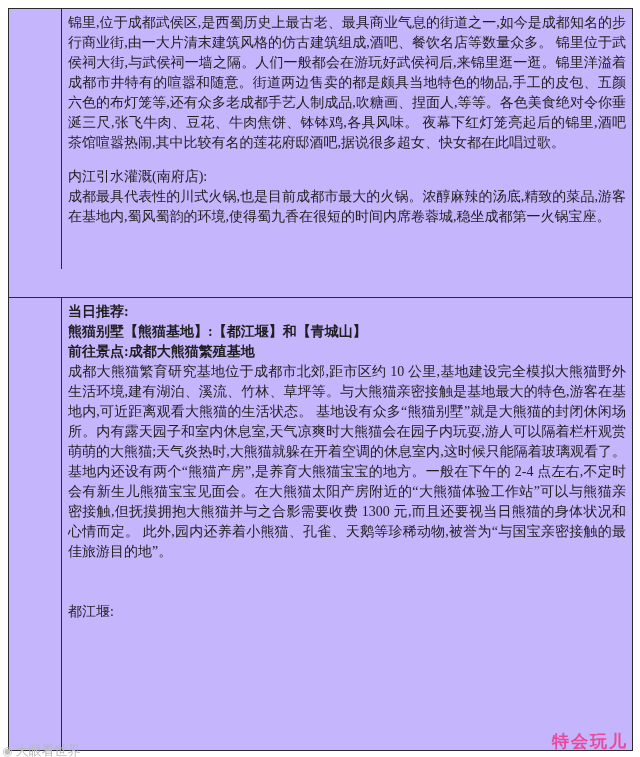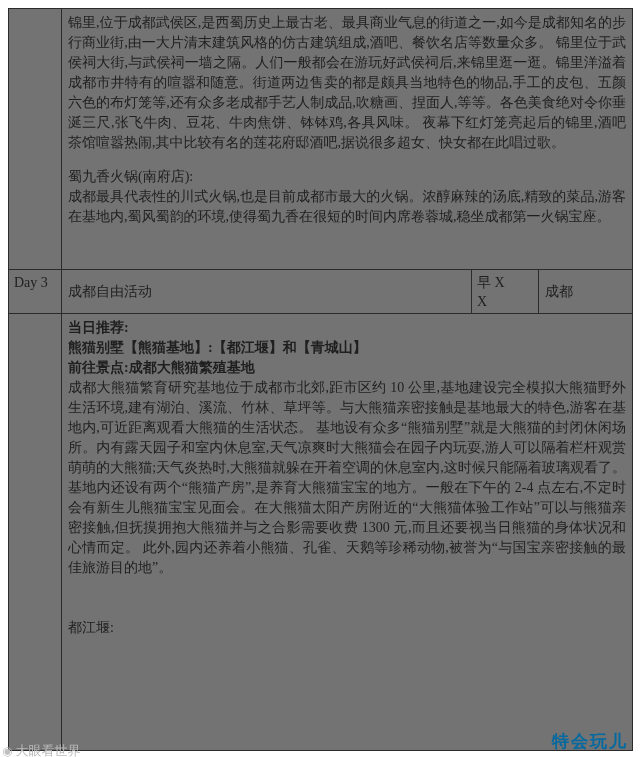--- a/index.html
+++ b/index.html
@@ -10,30 +10,30 @@
     color:#1f1f1f;
     position:relative;
     overflow:hidden;
   }
   .sheet {
     position:absolute;
     left:8px; top:8px;
     width:625px; height:743px;
     border:1px solid #2b2b2b;
     display:flex; flex-direction:column;
-    background:#737373;
+    background:#c4b5fd;
   }
   .trow { display:flex; width:100%; }
   .trow + .trow { border-top:1px solid #2b2b2b; }
   .cell { overflow:hidden; }
   .cell + .cell { border-left:1px solid #2b2b2b; }
   .left-col { width:52px; flex:none; }
   .row1 { height:260px; flex:none; }
   .row2 { height:44px; flex:none; }
-  .row3 { flex:1; }
+  .row3 { flex:1;margin-top:28px; }
   .content-col {
     flex:1;
     padding:4px 6px;
     font-size:14px;
     line-height:20px;
     text-align:justify;
     overflow:hidden;
   }
   .content-col p { margin:0; }
   .gap-1 { margin-top:14px !important; }
@@ -56,54 +56,40 @@
   .wm-left {
     position:absolute; left:2px; bottom:-2px;
     color:#b8b8b8; font-size:13px; line-height:16px;
     display:flex; align-items:center; gap:3px;
     font-family:"Liberation Sans","DejaVu Sans",sans-serif;
     z-index:5;
   }
   .wm-left .logo { font-size:12px; color:#c0c0c0; }
   .wm-right {
     position:absolute; right:12px; bottom:4px;
-    color:#0369a1; font-size:17px; font-weight:bold;
+    color:#ec4899; font-size:17px; font-weight:bold;
     letter-spacing:2px;
     font-family:"Liberation Sans","DejaVu Sans",sans-serif;
     z-index:5;
   }
 </style>
 </head>
 <body>
 
 <div class="sheet">
 
   <div class="trow row1">
     <div class="cell left-col"></div>
     <div class="cell content-col">
       <p>锦里,位于成都武侯区,是西蜀历史上最古老、最具商业气息的街道之一,如今是成都知名的步行商业街,由一大片清末建筑风格的仿古建筑组成,酒吧、餐饮名店等数量众多。 锦里位于武侯祠大街,与武侯祠一墙之隔。人们一般都会在游玩好武侯祠后,来锦里逛一逛。锦里洋溢着成都市井特有的喧嚣和随意。街道两边售卖的都是颇具当地特色的物品,手工的皮包、五颜六色的布灯笼等,还有众多老成都手艺人制成品,吹糖画、捏面人,等等。各色美食绝对令你垂涎三尺,张飞牛肉、豆花、牛肉焦饼、钵钵鸡,各具风味。 夜幕下红灯笼亮起后的锦里,酒吧茶馆喧嚣热闹,其中比较有名的莲花府邸酒吧,据说很多超女、快女都在此唱过歌。</p>
-      <p class="gap-1">蜀九香火锅(南府店):</p>
+      <p class="gap-1">内江引水灌溉(南府店):</p>
       <p>成都最具代表性的川式火锅,也是目前成都市最大的火锅。浓醇麻辣的汤底,精致的菜品,游客在基地内,蜀风蜀韵的环境,使得蜀九香在很短的时间内席卷蓉城,稳坐成都第一火锅宝座。</p>
     </div>
   </div>
 
-  <div class="trow row2">
-    <div class="cell left-col day-cell">
-      <span class="constrain">Day 3</span>
-    </div>
-    <div class="cell activity-cell">
-      <span>成都自由活动</span>
-    </div>
-    <div class="cell meals-cell">
-      <span class="constrain">早 X X</span>
-    </div>
-    <div class="cell city-cell">
-      <span>成都</span>
-    </div>
-  </div>
 
   <div class="trow row3">
     <div class="cell left-col"></div>
     <div class="cell content-col">
       <p class="bold">当日推荐:</p>
       <p class="bold">熊猫别墅【熊猫基地】:【都江堰】和【青城山】</p>
       <p class="bold">前往景点:成都大熊猫繁殖基地</p>
       <p>成都大熊猫繁育研究基地位于成都市北郊,距市区约 10 公里,基地建设完全模拟大熊猫野外生活环境,建有湖泊、溪流、竹林、草坪等。与大熊猫亲密接触是基地最大的特色,游客在基地内,可近距离观看大熊猫的生活状态。 基地设有众多“熊猫别墅”就是大熊猫的封闭休闲场所。内有露天园子和室内休息室,天气凉爽时大熊猫会在园子内玩耍,游人可以隔着栏杆观赏萌萌的大熊猫;天气炎热时,大熊猫就躲在开着空调的休息室内,这时候只能隔着玻璃观看了。 基地内还设有两个“熊猫产房”,是养育大熊猫宝宝的地方。一般在下午的 2-4 点左右,不定时会有新生儿熊猫宝宝见面会。在大熊猫太阳产房附近的“大熊猫体验工作站”可以与熊猫亲密接触,但抚摸拥抱大熊猫并与之合影需要收费 1300 元,而且还要视当日熊猫的身体状况和心情而定。 此外,园内还养着小熊猫、孔雀、天鹅等珍稀动物,被誉为“与国宝亲密接触的最佳旅游目的地”。</p>
       <p class="gap-2">都江堰:</p>
     </div>

